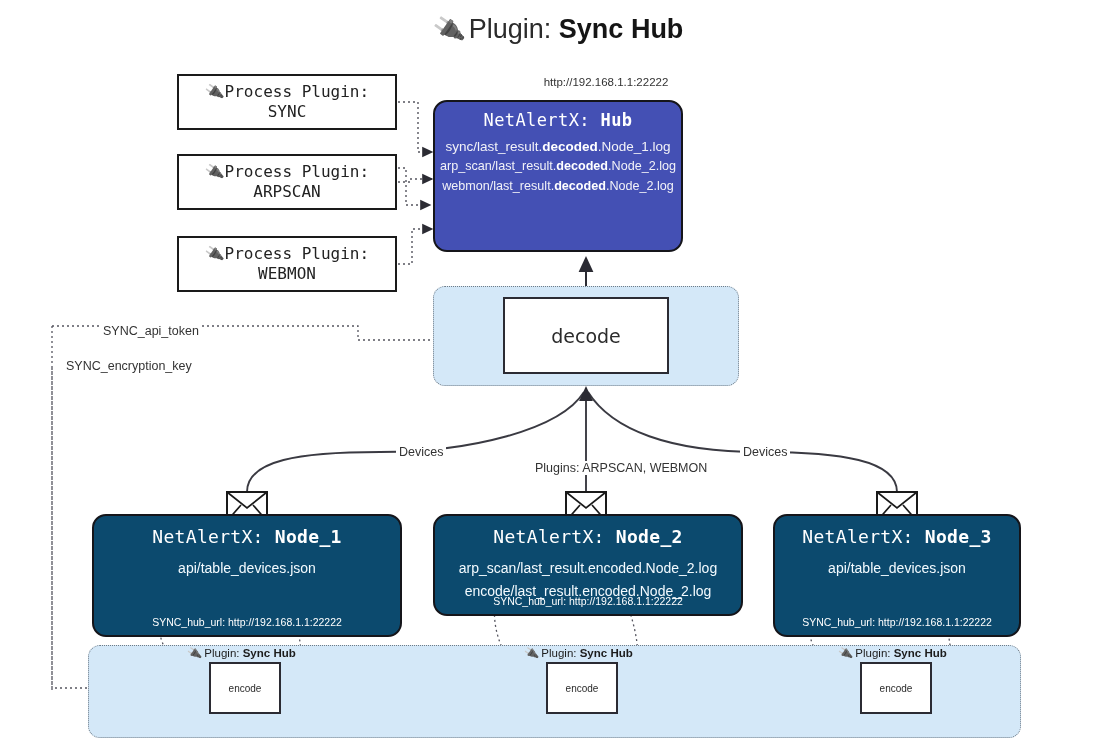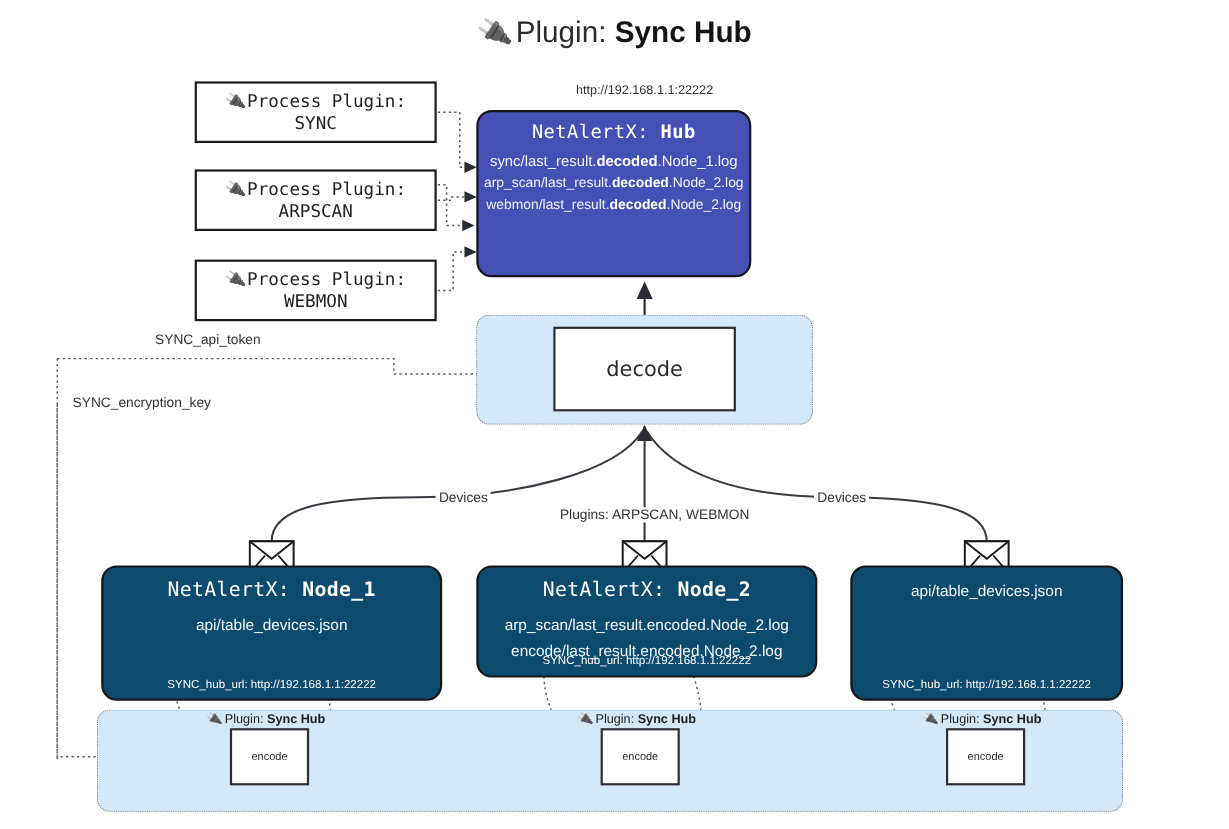--- a/index.html
+++ b/index.html
@@ -29,21 +29,21 @@
     text-align: center;
     font-size: 27px;
     color: #2b2b2b;
     white-space: nowrap;
   }
   .page-title .plug { font-size: 25px; margin-right: 4px; display:inline-block; transform: rotate(-10deg); }
   .page-title .lead { font-weight: 400; }
   .page-title .strong { font-weight: bold; color:#151515; }
 
   .hub-url {
-    left: 426px; top: 76px; width: 320px;
+    left: 446px; top: 76px; width: 320px;
     text-align: center;
     font-size: 11.5px;
     color: #333;
   }
 
   
   .proc-box {
     width: 220px; height: 56px;
     border: 2px solid #1a1a1a;
     background: #ffffff;
@@ -242,26 +242,26 @@
       <span>arp_scan/last_result.</span><b>decoded</b><span>.Node_2.log</span>
     </div>
     <div class="hub-line sm">
       <span>webmon/last_result.</span><b>decoded</b><span>.Node_2.log</span>
     </div>
   </div>
 
   <div class="node pool decode-pool"></div>
   <div class="node proc-white decode-box">decode</div>
 
-  <div class="node edge-label" style="left:100px; top:302px;margin-left:38px;">SYNC_api_token</div>
+  <div class="node edge-label" style="left:100px; top:324px;">SYNC_api_token</div>
   <div class="node edge-label" style="left:63px; top:359px;">SYNC_encryption_key</div>
 
   <div class="node edge-label" style="left:396px; top:445px;">Devices</div>
   <div class="node edge-label" style="left:740px; top:445px;">Devices</div>
-  <div class="node edge-label" style="left:506px; top:461px;">Plugins: ARPSCAN, WEBMON</div>
+  <div class="node edge-label" style="left:532px; top:461px;">Plugins: ARPSCAN, WEBMON</div>
 
   <div class="node" style="left:226px; top:491px;">
     <svg class="envelope" viewBox="0 0 42 31">
         <rect x="1" y="1" width="40" height="29" fill="#ffffff" stroke="#1a1a1a" stroke-width="2"></rect>
         <path d="M1,1 L21,17 L41,1 M1,30 L15,14 M41,30 L27,14" fill="none" stroke="#1a1a1a" stroke-width="1.7"></path>
       </svg>
   </div>
   <div class="node" style="left:565px; top:491px;">
     <svg class="envelope" viewBox="0 0 42 31">
         <rect x="1" y="1" width="40" height="29" fill="#ffffff" stroke="#1a1a1a" stroke-width="2"></rect>
@@ -288,20 +288,24 @@
     <div class="node-title">
       <span>NetAlertX:</span>
       <b>Node_2</b>
     </div>
     <div class="node-line">arp_scan/last_result.encoded.Node_2.log</div>
     <div class="node-line">encode/last_result.encoded.Node_2.log</div>
     <div class="node-foot">SYNC_hub_url: http://192.168.1.1:22222</div>
   </div>
 
   <div class="node node-box" style="left:773px; top:514px; width:248px; height:123px;">
+    <div class="node-title">
+      <span>NetAlertX:</span>
+      <b>Node_3</b>
+    </div>
     <div class="node-line">api/table_devices.json</div>
     <div class="node-foot">SYNC_hub_url: http://192.168.1.1:22222</div>
   </div>
 
   <div class="node pool bottom-pool"></div>
 
   <div class="node encode-label" style="left:188px; top:646px;">
     <span class="plug">🔌</span><span>Plugin:</span>
     <b>Sync Hub</b>
   </div>

